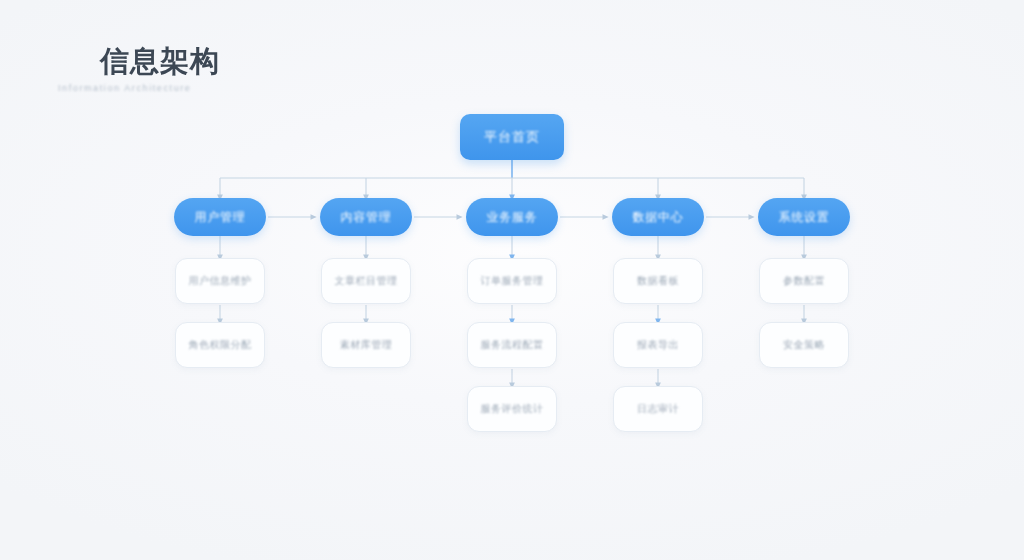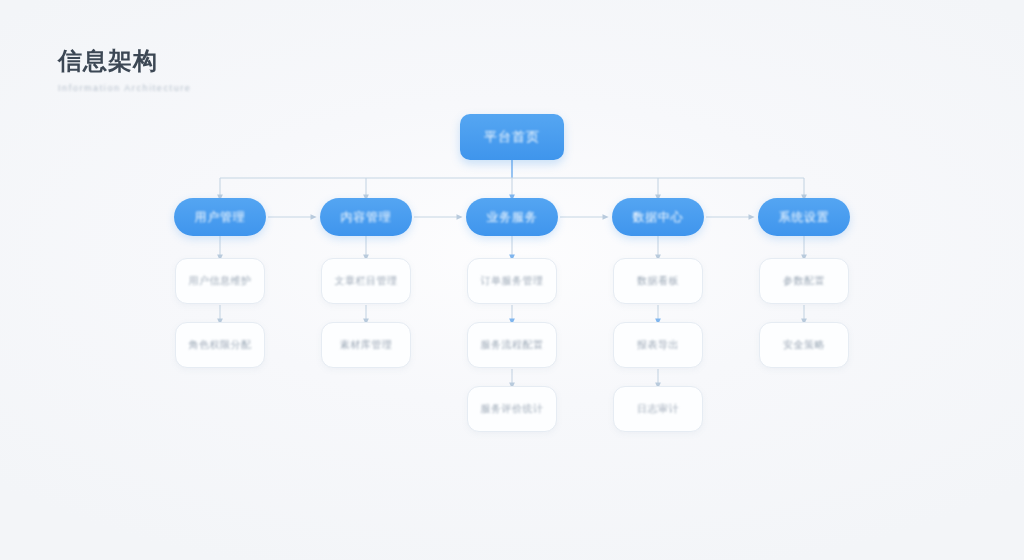--- a/index.html
+++ b/index.html
@@ -14,23 +14,24 @@
   .bg-wash{
     position:absolute;inset:0;
     background:radial-gradient(ellipse 70% 60% at 50% 45%,#fdfdfe 0%,#f7f8fb 45%,#f3f5f8 100%);
     pointer-events:none;
   }
   .canvas{position:absolute;inset:0;}
 
   
   .header{position:absolute;left:58px;top:46px;}
   .title{
-    font-size:24px;font-weight:bold;color:#3c4754;
+    font-size:29px;font-weight:bold;color:#3c4754;
     letter-spacing:1px;line-height:30px;
     filter:blur(.25px);
+    margin-left:42px;
   }
   .subtitle{
     font-size:9px;color:#b8c2cd;letter-spacing:1.6px;
     margin-top:6px;line-height:12px;
     filter:blur(1.1px);
   }
 
   
   .wires{position:absolute;inset:0;pointer-events:none;}
 

